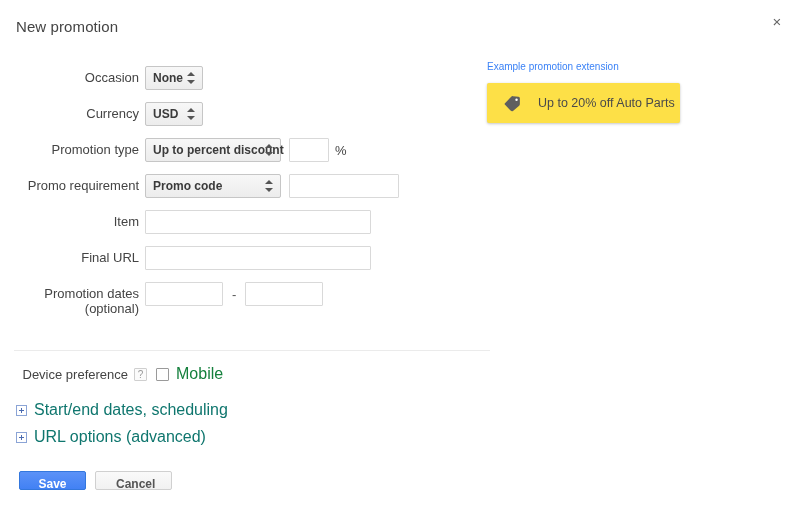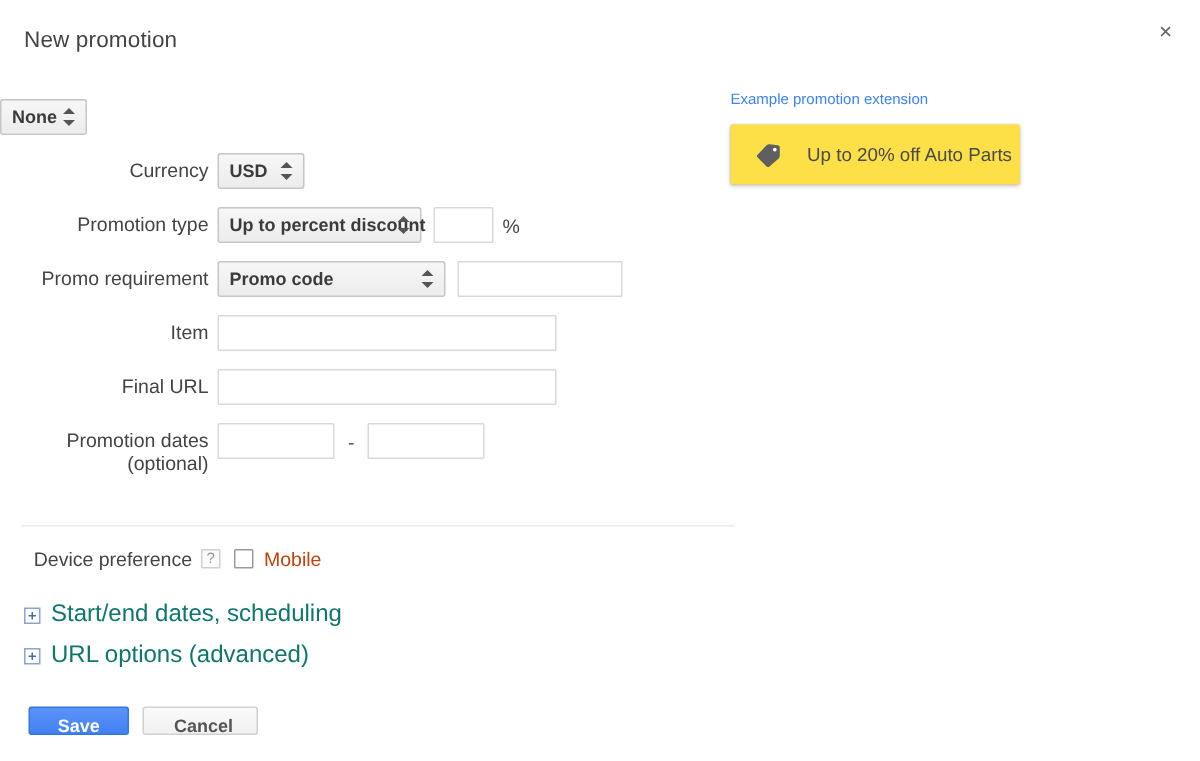--- a/index.html
+++ b/index.html
@@ -116,21 +116,21 @@
     top: 1px;
     border-bottom: 4px solid #555555;
   }
   .sel .arrows::after {
     bottom: 1px;
     border-top: 4px solid #555555;
   }
   .sel-occasion  { width: 58px; }
   .sel-currency  { width: 58px; }
   .sel-promotype { width: 136px; }
-  .sel-promoreq  { width: 152px; }
+  .sel-promoreq  { width: 136px; }
 
   
   .txt {
     height: 24px;
     box-sizing: border-box;
     border: 1px solid #d9d9d9;
     border-radius: 1px;
     background: #ffffff;
     font-family: "Liberation Sans", sans-serif;
     font-size: 13px;
@@ -201,22 +201,22 @@
     height: 13px;
     border: 1px solid #9a9a9a;
     border-radius: 1px;
     background: #ffffff;
     cursor: pointer;
     box-sizing: border-box;
     vertical-align: middle;
   }
   .checkbox-label {
     margin-left: 7px;
-    font-size: 13px;
-    color: #c2410c;
+    font-size: 16px;
+    color: #15803d;
     cursor: pointer;
   }
 
   
   .expanders {
     position: absolute;
     left: 16px;
     top: 401px;
   }
   .expander {
@@ -330,20 +330,21 @@
 </style>
 </head>
 <body>
 
 <div class="dialog-title">New promotion</div>
 <div class="close-btn">×</div>
 
 <div class="form">
 
   <div class="row">
+    <div class="label">Occasion</div>
     <div class="field">
       <div class="sel sel-occasion">
         <span>None</span>
         <span class="arrows"></span>
       </div>
     </div>
   </div>
 
   <div class="row">
     <div class="label">Currency</div>

